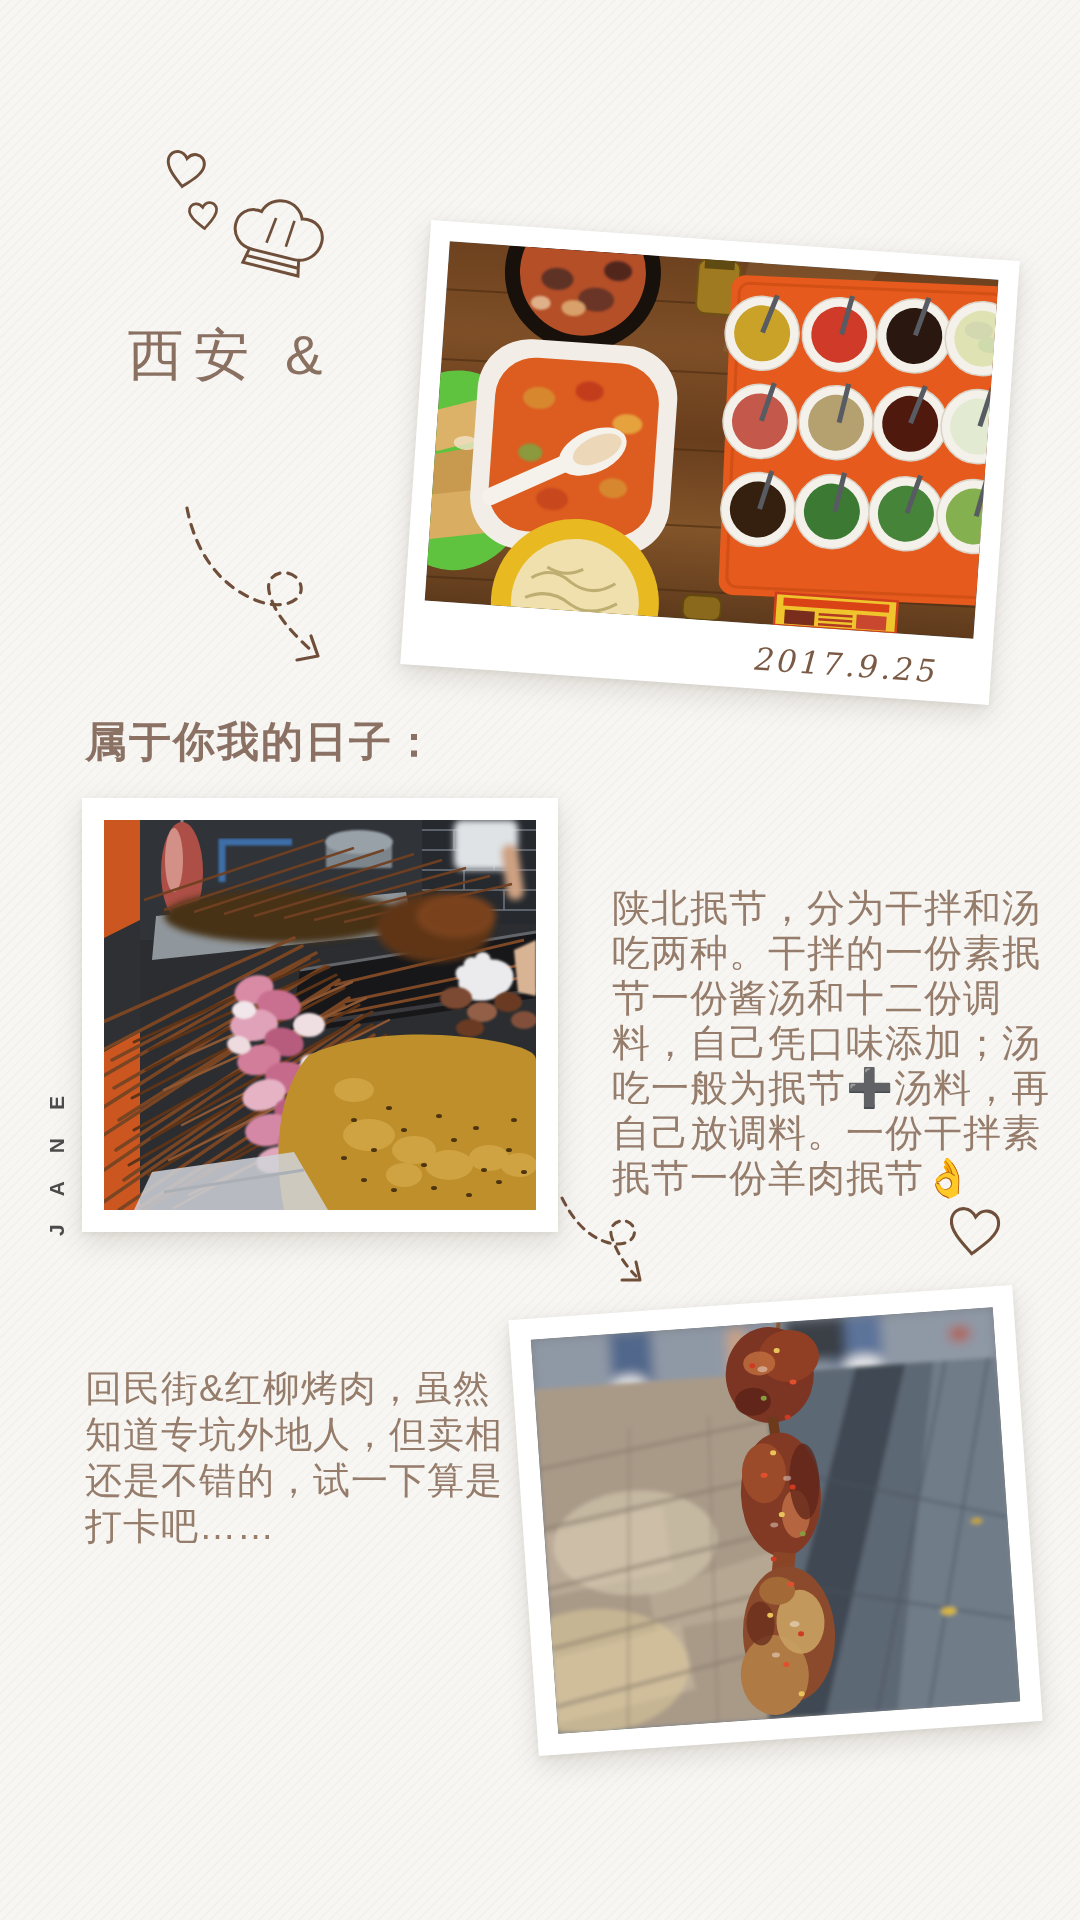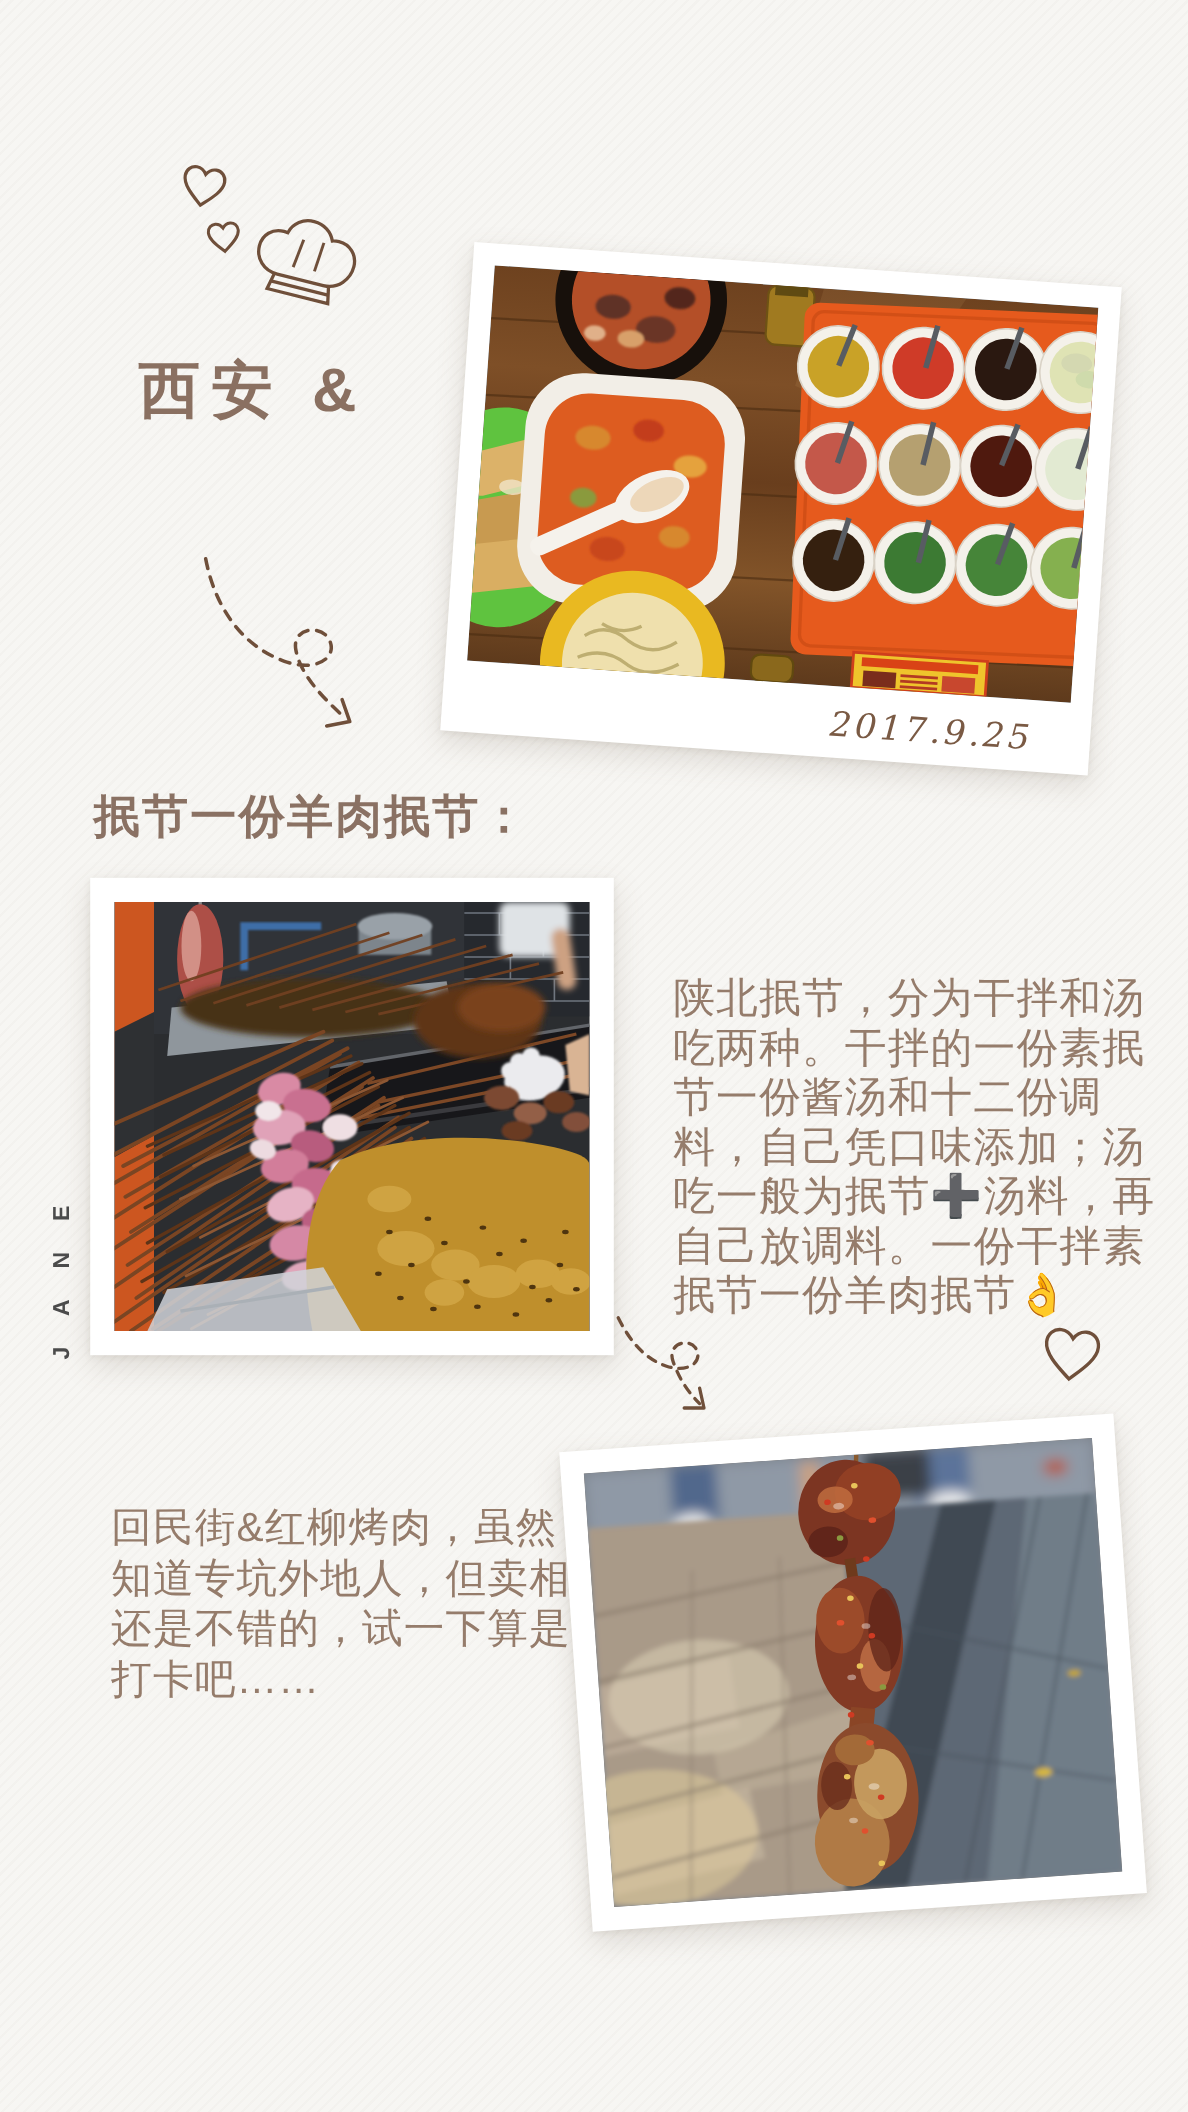--- a/index.html
+++ b/index.html
@@ -6,30 +6,30 @@
   .page{
     position:relative;width:1080px;height:1920px;overflow:hidden;
     background:#f7f6f3;
     background-image:repeating-linear-gradient(135deg, rgba(160,150,138,.045) 0 2px, rgba(0,0,0,0) 2px 7px);
     font-family:"Liberation Sans","DejaVu Sans",sans-serif;
   }
   .abs{position:absolute;}
   
   .title-block{
     left:80px;top:312px;width:300px;text-align:center;
-    color:#8a7061;font-size:56px;line-height:86px;letter-spacing:10px;font-weight:700;
+    color:#8a7061;font-size:56px;line-height:86px;letter-spacing:10px;font-weight:400;
   }
   .heading{
     left:85px;top:714px;color:#8a7163;font-size:42px;letter-spacing:2px;font-weight:bold;
   }
   .para{
     color:#957c6b;font-size:38px;line-height:45px;white-space:pre-line;letter-spacing:1px;
   }
   .para1{left:612px;top:886px;width:470px;}
-  .para2{left:85px;top:1366px;width:440px;font-size:37px;line-height:46px;margin-left:16px;}
+  .para2{left:85px;top:1366px;width:440px;font-size:37px;line-height:46px;}
   .jane{
     left:-38px;top:1140px;width:190px;height:24px;text-align:center;
     transform:rotate(-90deg);color:#4b4b4b;font-size:21px;letter-spacing:28px;font-weight:bold;
   }
   .photo-date{
     right:52px;bottom:12px;position:absolute;
     font-family:"DejaVu Serif","Liberation Serif",serif;font-style:italic;
     color:#7a5a44;font-size:31px;letter-spacing:3px;
   }
   
@@ -207,21 +207,21 @@
             <rect x="394" y="345" width="34" height="2.5"></rect>
               <rect x="394" y="350" width="34" height="2.5"></rect>
             <rect x="394" y="355" width="34" height="2.5"></rect>
           </g>
         </g>
       </svg>
     </div>
     <div class="photo-date">2017.9.25</div>
   </div>
 
-  <div class="abs heading">抿节一份羊肉抿节：</div>
+  <div class="abs heading">属于你我的日子：</div>
 
   <div class="abs frame f2">
     <div class="inner">
       <svg width="432" height="390" viewBox="0 0 432 390">
         <defs>
           <filter id="sb1">
               <feGaussianBlur stdDeviation="1.2"></feGaussianBlur>
             </filter>
           <filter id="sb3">
               <feGaussianBlur stdDeviation="3"></feGaussianBlur>

